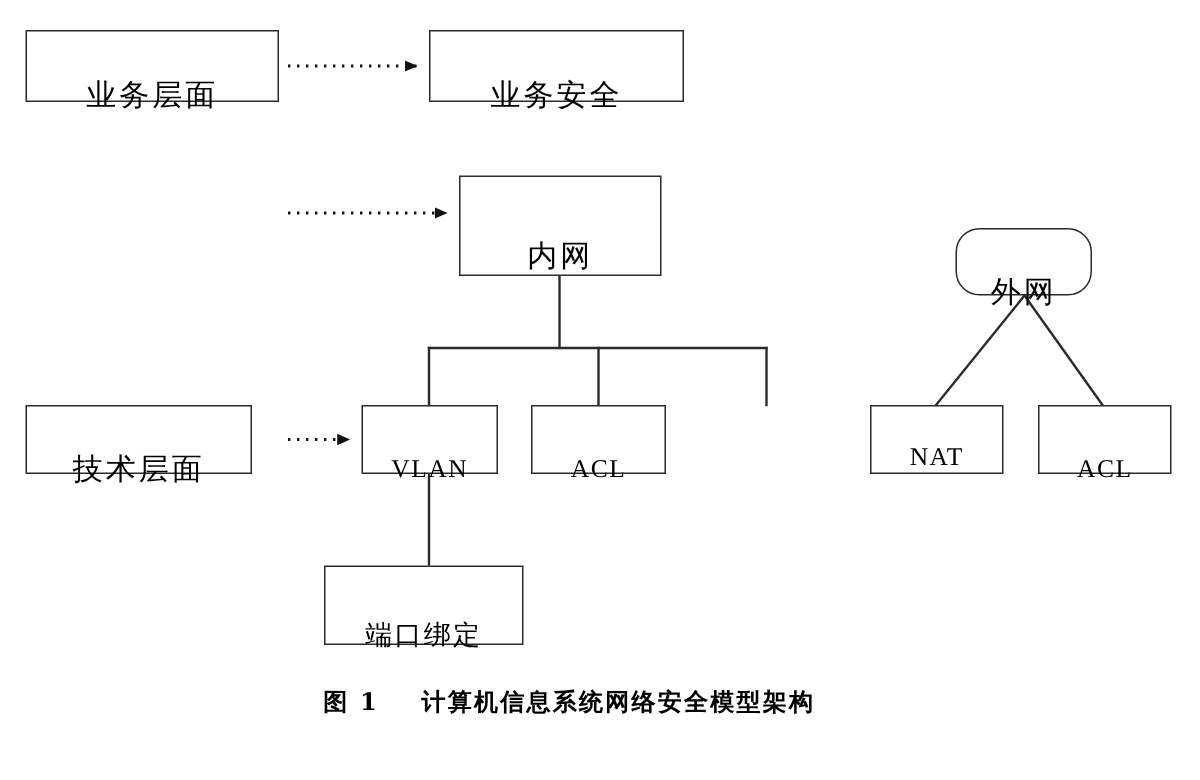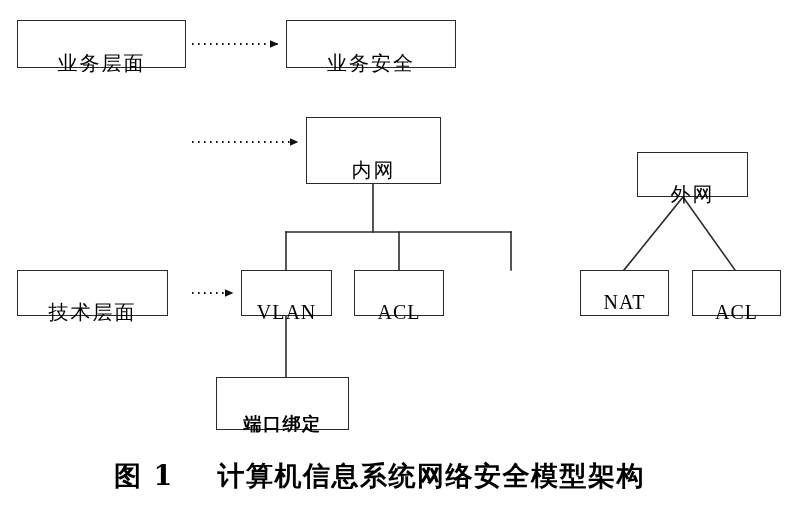--- a/index.html
+++ b/index.html
@@ -50,35 +50,34 @@
   }
   .cjk {
     font-family: "DejaVu Serif", "Liberation Serif", serif;
     font-size: 20px;
     letter-spacing: 2px;
   }
   .cjk-sm {
     font-family: "DejaVu Serif", "Liberation Serif", serif;
     font-size: 18px;
     letter-spacing: 1.5px;
-    font-weight: bold;
   }
   .latin {
     font-family: "Liberation Serif", "DejaVu Serif", serif;
-    font-size: 20px;
+    font-size: 17px;
     letter-spacing: 1px;
   }
   #figure-caption {
     position: absolute;
     left: 0;
     top: 458px;
     width: 759px;
     text-align: center;
     font-family: "DejaVu Serif", "Liberation Serif", serif;
-    font-size: 27px;
+    font-size: 16px;
     font-weight: bold;
     letter-spacing: 1.5px;
     color: #000000;
     white-space: pre;
   }
 </style>
 </head>
 <body>
 
 <div id="figure-root">
@@ -114,21 +113,21 @@
 
   <div class="node-box" style="left:286px; top:20px;  width:170px; height:48px;">
     <span class="node-label cjk">业务安全</span>
   </div>
 
 
   <div class="node-box" style="left:306px; top:117px; width:135px; height:67px;">
     <span class="node-label cjk">内网</span>
   </div>
 
-  <div class="node-box" style="left:637px; top:152px; width:111px;  height:45px;">
+  <div class="node-box" style="left:637px; top:152px; width:91px;  height:45px;border-radius:16px;">
     <span class="node-label cjk">外网</span>
   </div>
 
   <div class="node-box" style="left:17px;  top:270px; width:151px; height:46px;">
     <span class="node-label cjk">技术层面</span>
   </div>
 
   <div class="node-box" style="left:241px; top:270px; width:91px;  height:46px;">
     <span class="node-label latin">VLAN</span>
   </div>

